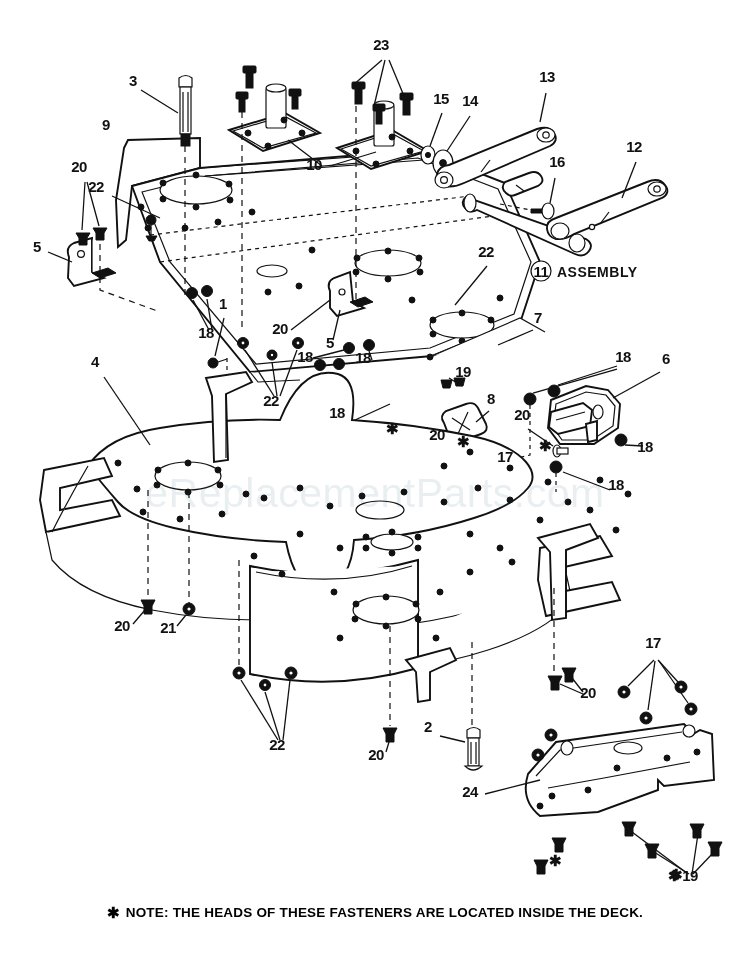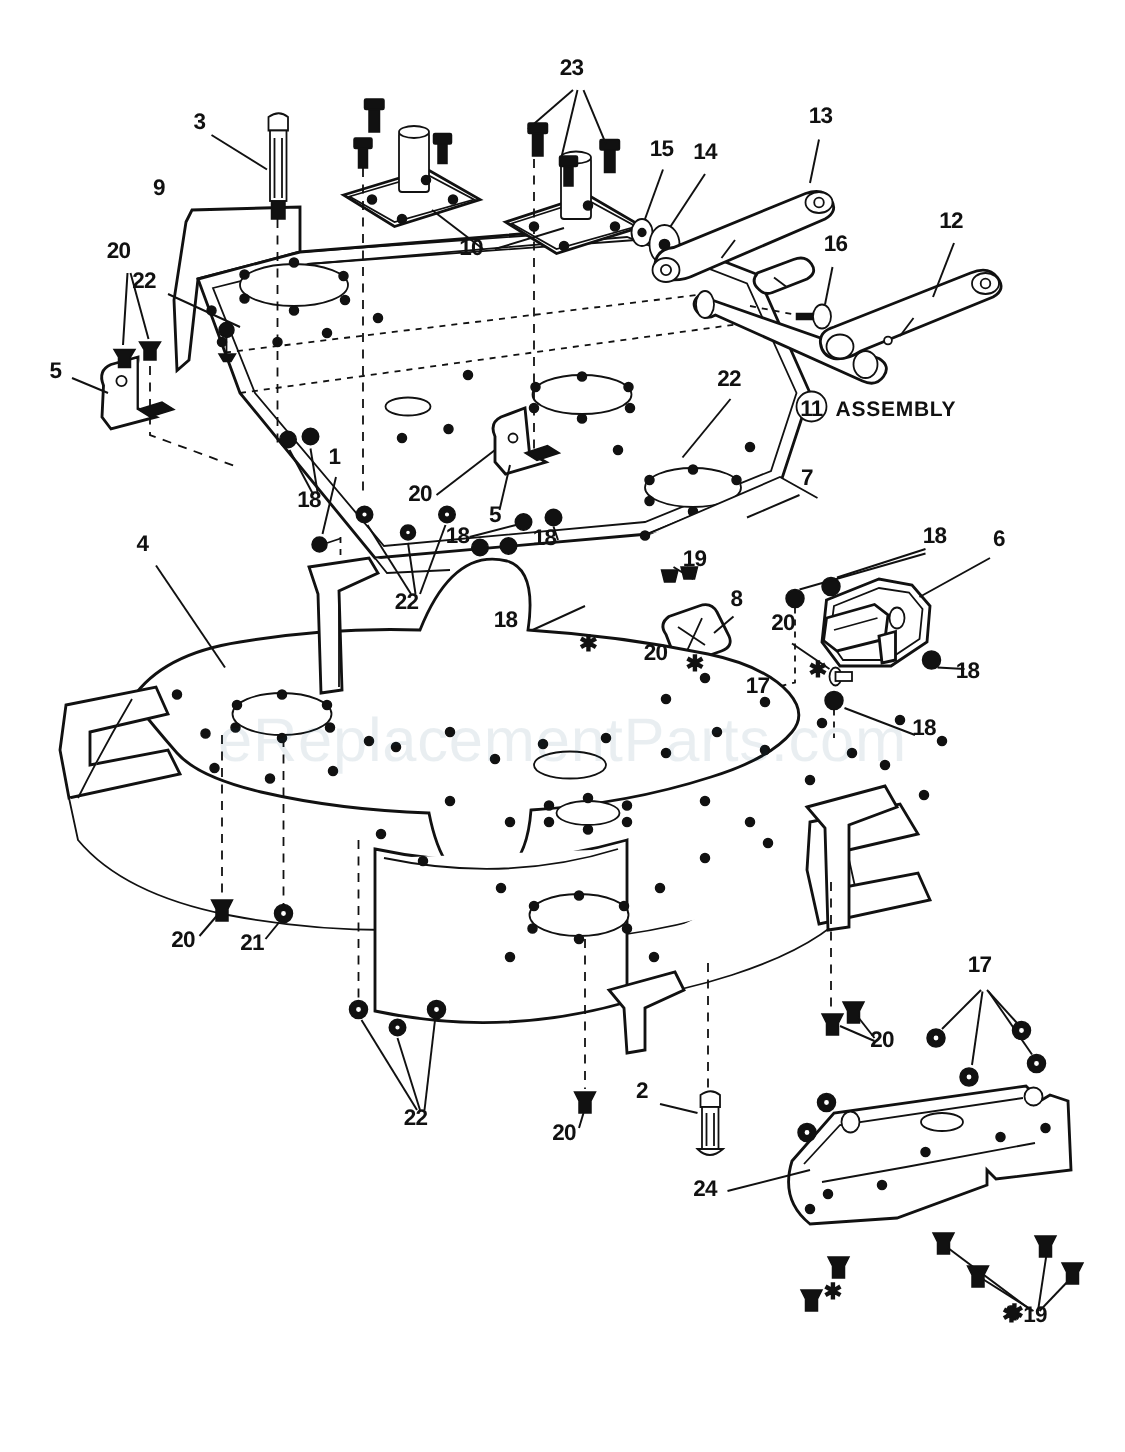--- a/index.html
+++ b/index.html
@@ -605,14 +605,19 @@
         <text class="callout" x="676" y="880" text-anchor="middle">✱</text>
         <text class="callout" x="674" y="881" text-anchor="middle">✱</text>
       </g>
 
     <text id="asm-num" class="callout" x="541" y="277" text-anchor="middle">11</text>
     <text id="asm-word" class="asm-label" x="557" y="277">ASSEMBLY</text>
   </svg>
 
   <div id="watermark">eReplacementParts.com</div>
 
+  <div id="note-bar">
+    <span class="note-text">
+      <span class="star">✱</span><span>NOTE: THE HEADS OF THESE FASTENERS ARE LOCATED INSIDE THE DECK.</span>
+    </span>
+  </div>
 
 </div>
 
 </body></html>

